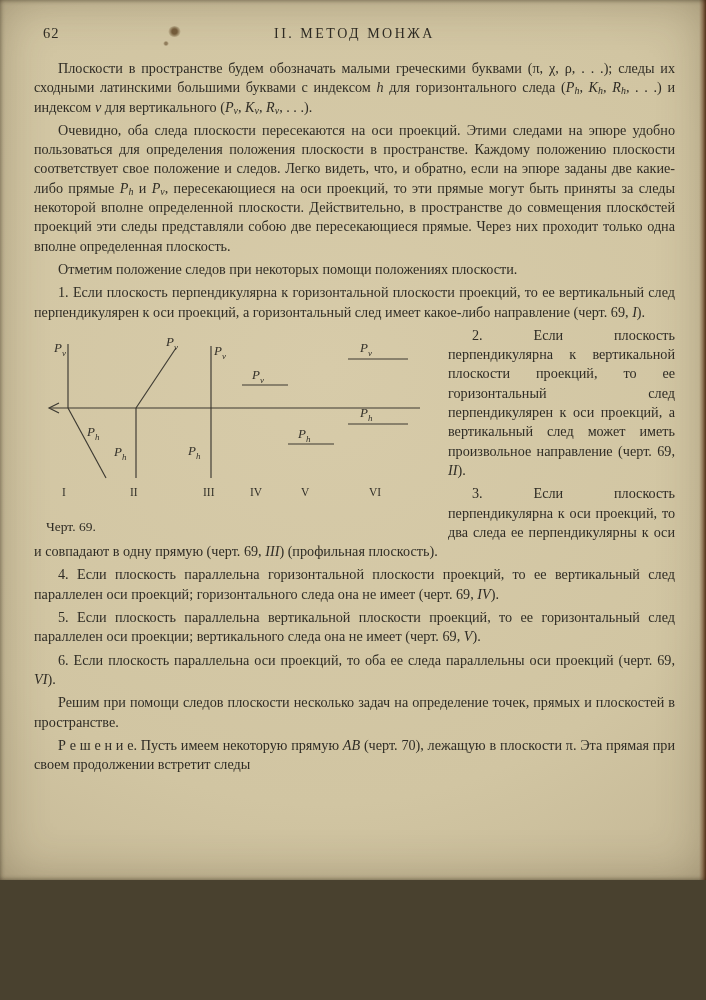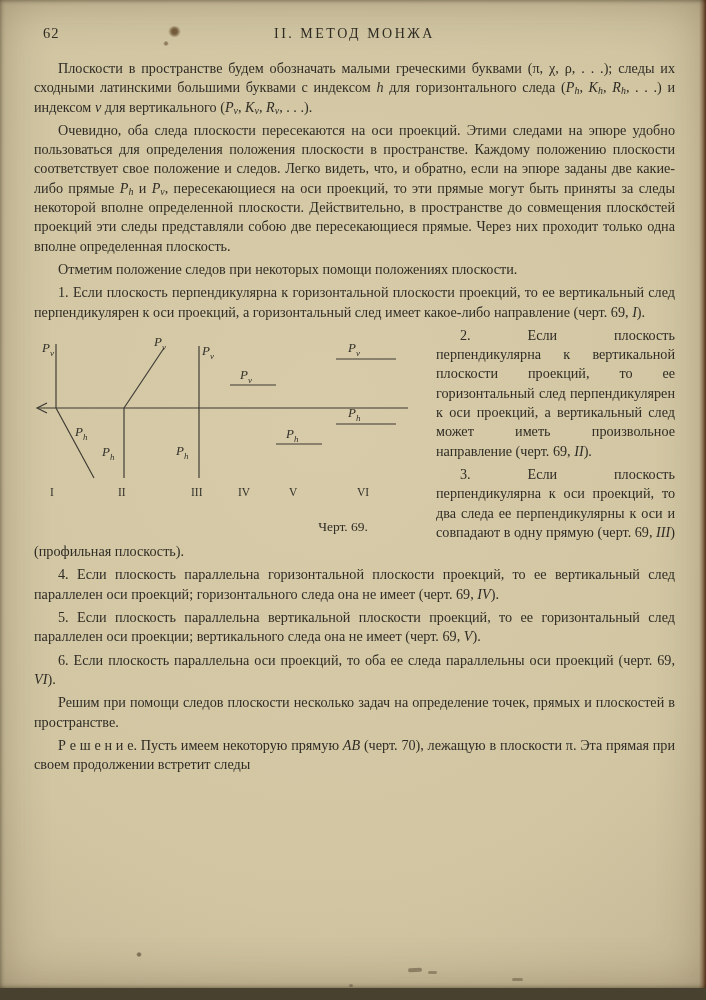--- a/index.html
+++ b/index.html
@@ -1,33 +1,33 @@
 <!DOCTYPE html>
 <html lang="ru"><head>
 <meta charset="utf-8">
 <style>
   *{box-sizing:border-box}
   html,body{margin:0;padding:0}
   body{width:706px;height:1000px;background:#49412f;font-family:"Liberation Serif",serif}
-  #page{position:relative;width:706px;height:988px;overflow:hidden;color:#2f2c25;
+  #page{position:relative;width:706px;height:880px;overflow:hidden;color:#2f2c25;
     background:radial-gradient(120% 95% at 46% 42%, #d7cba9 0%, #d1c5a2 52%, #c3b694 78%, #a99c7a 93%, #8c8060 100%);}
   #page::after{content:"";position:absolute;inset:0;pointer-events:none;
     box-shadow:inset 0 0 5px rgba(35,25,10,.6), inset 0 0 48px rgba(70,55,30,.32);}
   #edge-right{position:absolute;top:0;right:0;width:7px;height:100%;
     background:linear-gradient(to right, rgba(122,74,46,0), rgba(122,74,46,.5) 55%, #6f4026);}
   #content{position:absolute;left:30px;right:27px;top:24px;bottom:14px;}
   #pagehead{position:relative;height:22px;font-size:14.5px;}
   #page-number{position:absolute;left:13px;top:1px;letter-spacing:1px;}
   #head-title{position:absolute;left:0;right:0;top:2px;text-align:center;letter-spacing:2.5px;font-size:14px;}
   .body-text{margin-top:13px;font-size:14.2px;line-height:19.3px;text-align:justify;hyphens:auto;}
   .body-text p{margin:4px;text-indent:24px;}
   .body-text i{font-style:italic}
   .body-text sub{font-size:70%;vertical-align:-0.25em;line-height:0}
-  #figure69{float:left;width:392px;margin:6px 10px 2px 4px;}
-  #figure-caption{text-align:right;padding-right:58px;font-size:13.5px;margin-top:2px;text-indent:0}
+  #figure69{float:left;width:392px;margin:6px 10px 2px 16px;}
+  #figure-caption{text-align:left;padding-right:58px;font-size:13.5px;margin-top:2px;text-indent:0}
   .fline{stroke:#3c3931;stroke-width:1.15;fill:none}
   .flabel{font-style:italic;font-size:13px;fill:#34312a;font-family:"Liberation Serif",serif}
   .fsub{font-size:9px}
   .fnum{font-size:11.5px;fill:#34312a;font-family:"Liberation Serif",serif}
   .speck{position:absolute;border-radius:50%;pointer-events:none}
 </style>
 </head>
 <body>
 
 <div id="page">

